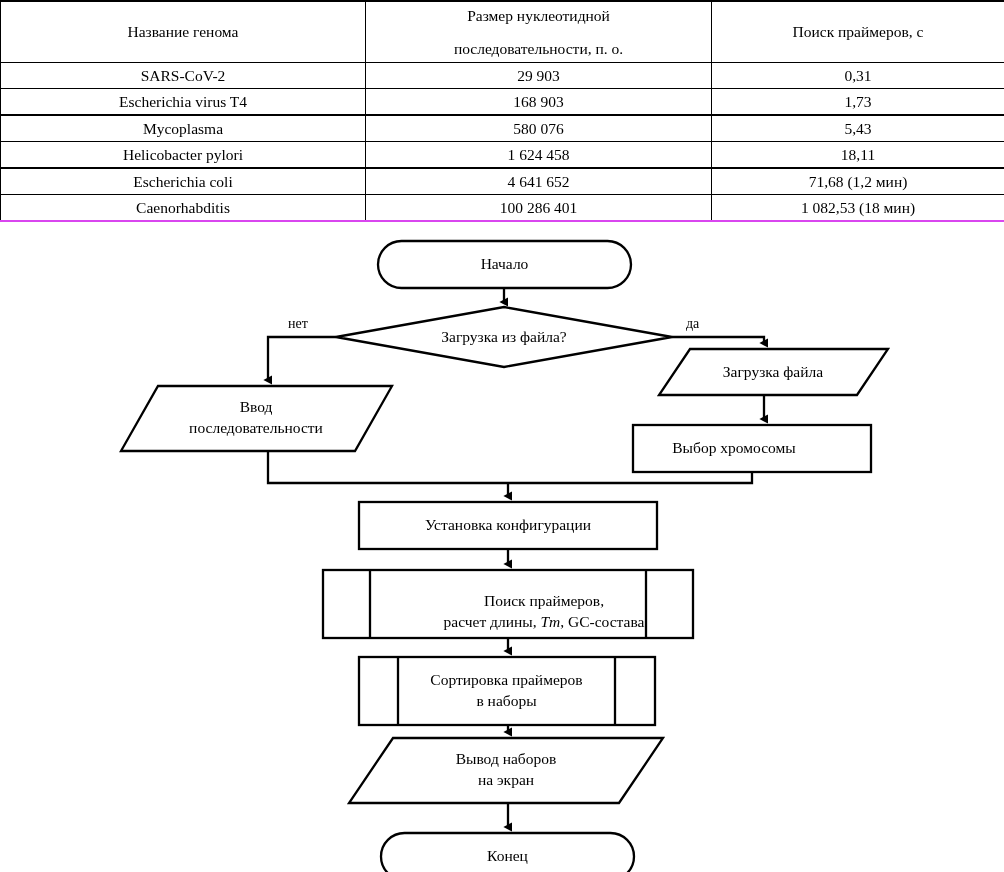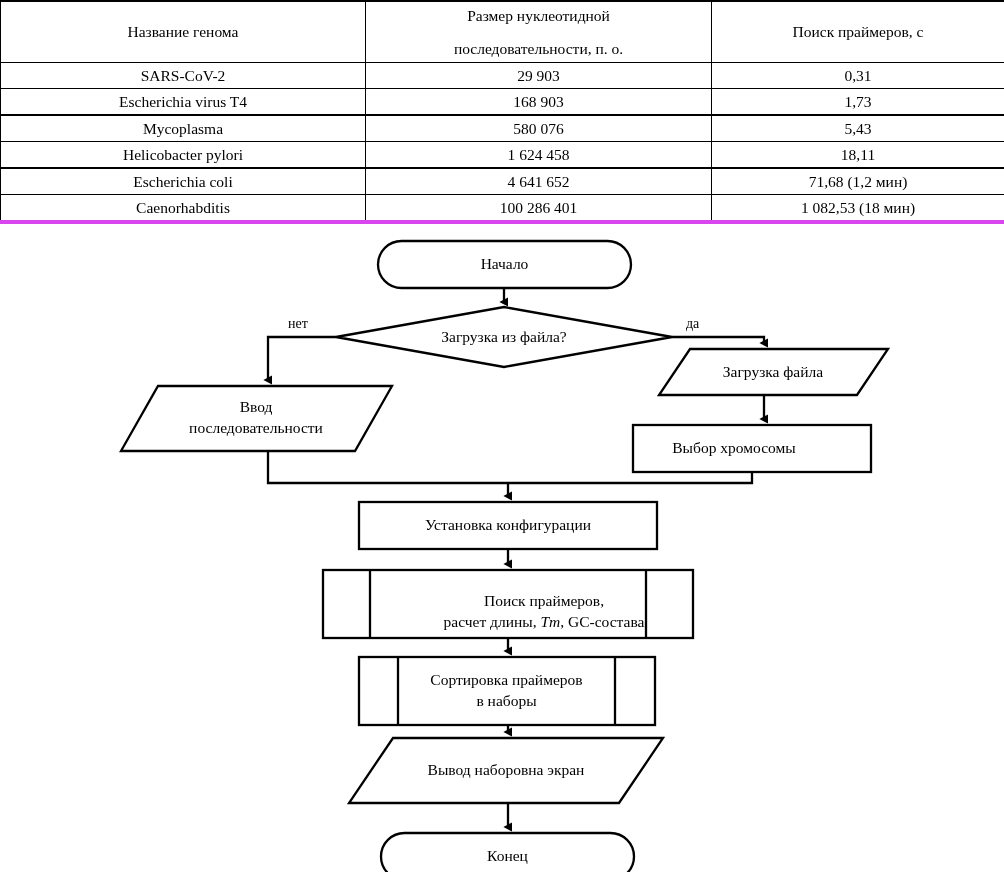--- a/index.html
+++ b/index.html
@@ -52,21 +52,21 @@
     border-bottom: 1.6px solid #000;
     padding: 2px 6px;
   }
   table.genome-table tbody td {
     height: 25px;
     line-height: 25px;
     font-family: Liberation Serif, serif;
   }
   
   table.genome-table tbody tr.thick-above td { border-top: 2.2px solid #000; }
-  table.genome-table tbody tr:last-child td  { border-bottom: 4px solid #d946ef; }
+  table.genome-table tbody tr:last-child td  { border-bottom: 2px solid #d946ef; }
   .hdr-l1, .hdr-l2 { display: block; }
   .hdr-l1 { margin-bottom: 9px; }
 
   
   #flowchart {
     position: absolute;
     left: 0;
     top: 230px;
     width: 1004px;
     height: 642px;
@@ -236,21 +236,21 @@
     <span>
       <span>расчет длины, </span><span class="term-it">Tm</span><span>, GC-состава</span>
     </span>
   </div>
 
   <div class="node-label" style="left:398px; top:427px; width:217px; height:68px; flex-direction:column;">
     <span>Сортировка праймеров</span>
     <span>в наборы</span>
   </div>
 
-  <div class="node-label" style="left:373px; top:510px; width:266px; height:60px; flex-direction:row;">
+  <div class="node-label" style="left:373px; top:510px; width:266px; height:60px; flex-direction:column;">
     <span>Вывод наборов</span>
     <span>на экран</span>
   </div>
 
   <div class="node-label" style="left:381px; top:603px; width:253px; height:47px;">
     <span>Конец</span>
   </div>
 
   <div class="edge-label" style="left:288px; top:86px;">нет</div>
   <div class="edge-label" style="left:686px; top:86px;">да</div>

